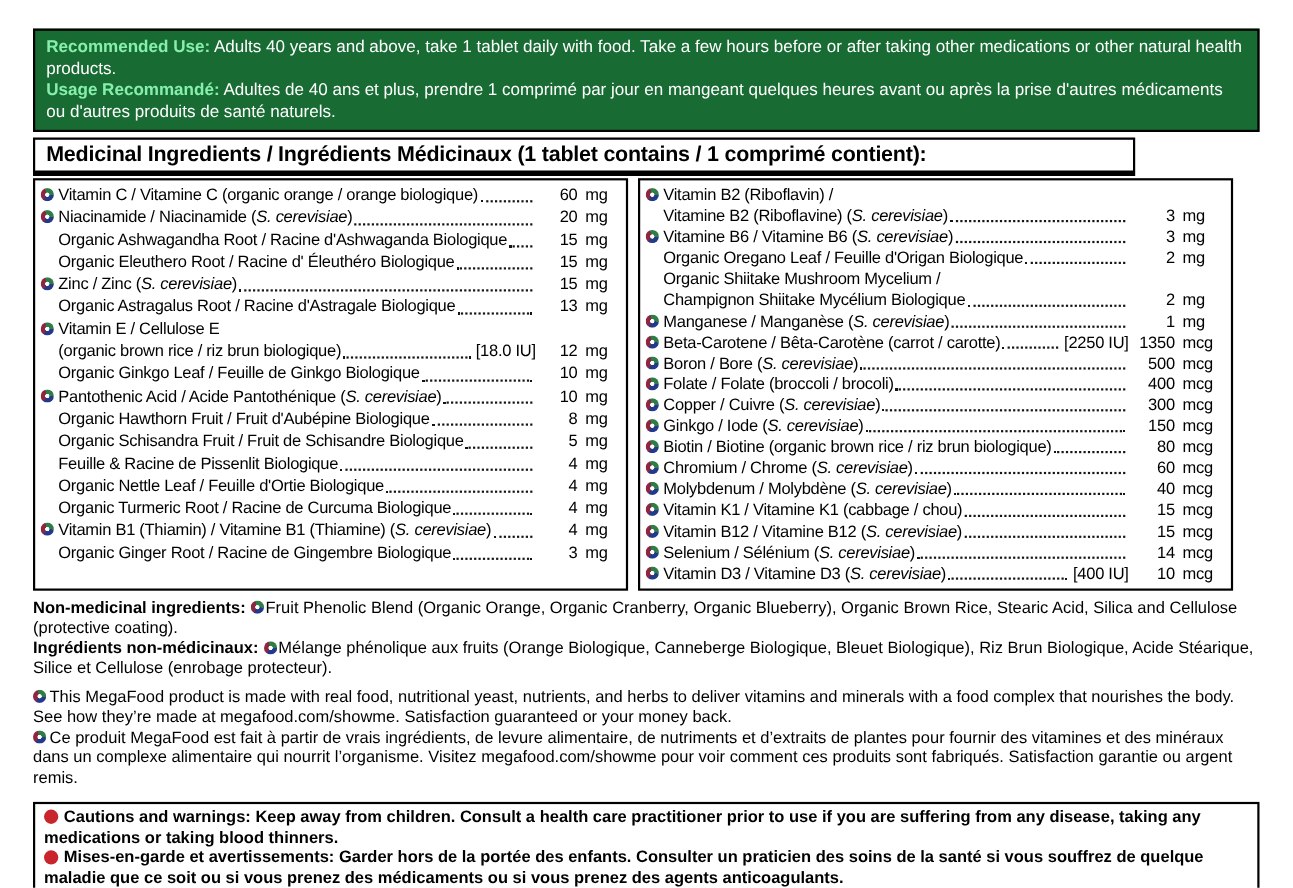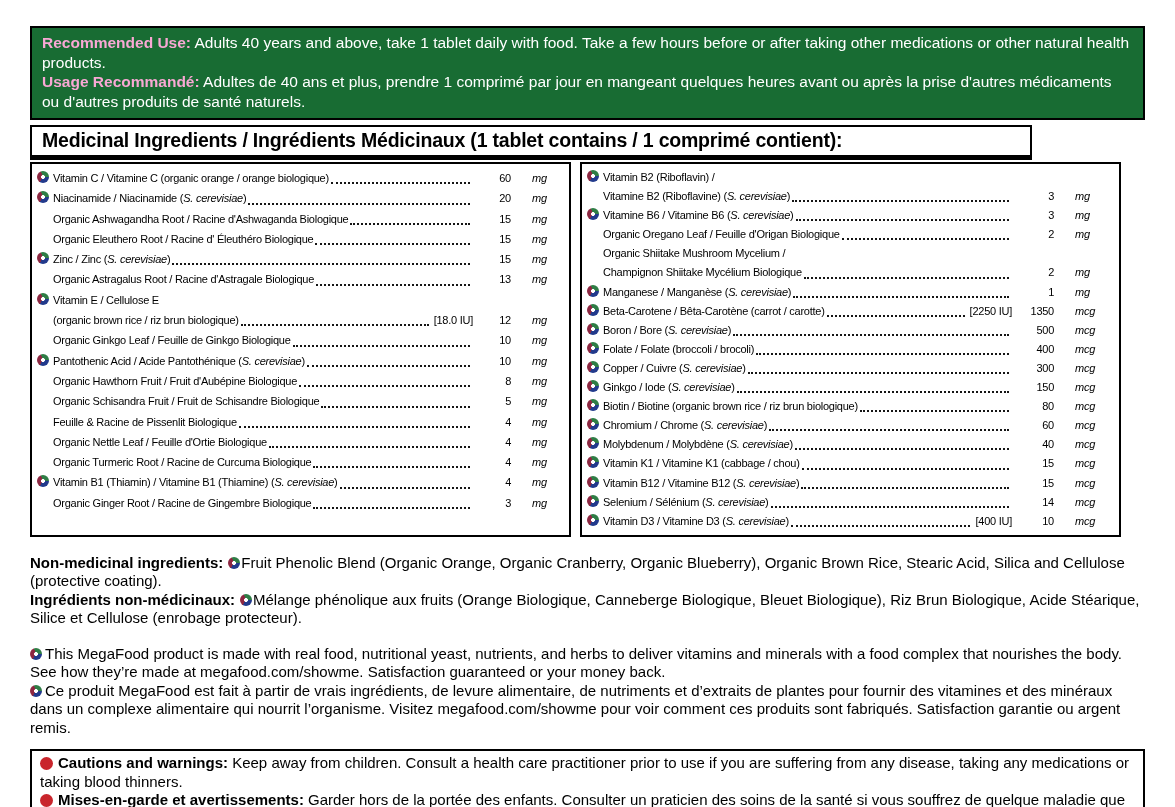--- a/index.html
+++ b/index.html
@@ -2,44 +2,44 @@
 <html><head>
 <meta charset="utf-8">
 <style>
   html,body{margin:0;padding:0;background:#fff;}
   body{width:1175px;height:807px;overflow:hidden;font-family:"Liberation Sans",sans-serif;color:#000;}
   .wrap{padding:26px 30px 0 30px;}
 
   
   .greenbox{border:2px solid #000;color:#fff;padding:5px 10px 7px;font-size:15.5px;line-height:19.5px;box-sizing:border-box;width:1115px;}
   .greenbox p{margin:0;}
-  .greenbox b{color:#f9a8d4;}
+  .greenbox b{color:#86efac;}
 
   
   .medheader{border:2px solid #000;border-bottom:5px solid #000;margin-top:5px;width:1002px;box-sizing:border-box;padding:2px 10px 3px;font-size:19.5px;font-weight:bold;letter-spacing:-0.2px;}
 
   
   .panels{display:flex;gap:9px;margin-top:2px;width:1091px;}
   .panel{border:2px solid #000;flex:1 1 0;padding:4px 7px 4px 5px;box-sizing:border-box;}
-  .row{display:flex;align-items:flex-end;font-size:11px;white-space:nowrap;letter-spacing:-0.25px;}
+  .row{display:flex;align-items:flex-end;font-size:15px;white-space:nowrap;letter-spacing:-0.25px;}
   .col-left .row{line-height:20.3px;}
   .col-right .row{line-height:19.1px;}
   .row .icn{flex:0 0 16px;}
   .row .lead{flex:1 1 8px;min-width:8px;border-bottom:2px dotted #151515;align-self:flex-end;margin:0 3px 4px 2px;}
   .row .iu{margin-left:2px;white-space:nowrap;}
   .row .val{flex:0 0 38px;text-align:right;}
-  .row .unit{flex:0 0 30px;text-align:left;padding-left:21px;font-style:italic;}
+  .row .unit{flex:0 0 30px;text-align:left;padding-left:7px;}
   .col-right .row .val{flex-basis:42px;}
   .col-right .row .unit{flex-basis:37px;}
 
   
-  .section{margin-top:17px;font-size:15px;line-height:18.5px;width:1115px;}
+  .section{margin-top:7px;font-size:15px;line-height:18.5px;width:1115px;}
   .section p{margin:0;}
   .cautionsbox{border:2px solid #000;margin-top:12px;padding:3px 8px 6px;font-size:15px;line-height:18.5px;width:1115px;box-sizing:border-box;}
-  .cautionsbox p{margin:0;}
+  .cautionsbox p{margin:0;font-weight:bold;}
 
   
   .pinwheel{display:inline-block;width:12px;height:12px;border-radius:50%;
     background:radial-gradient(circle at 50% 50%, #fff 0 1.7px, rgba(255,255,255,0) 2.2px),
                conic-gradient(from -20deg,#2F7D46 0 115deg,#223A8C 115deg 235deg,#8D2741 235deg 360deg);
     vertical-align:-1px;margin-right:3px;}
   .row .icn .pinwheel{margin-right:0;}
   .after-label{margin-left:5px;margin-right:1px;}
   .reddot{display:inline-block;width:13px;height:13px;border-radius:50%;background:#C9252C;vertical-align:-2px;margin-right:5px;}
 </style>

